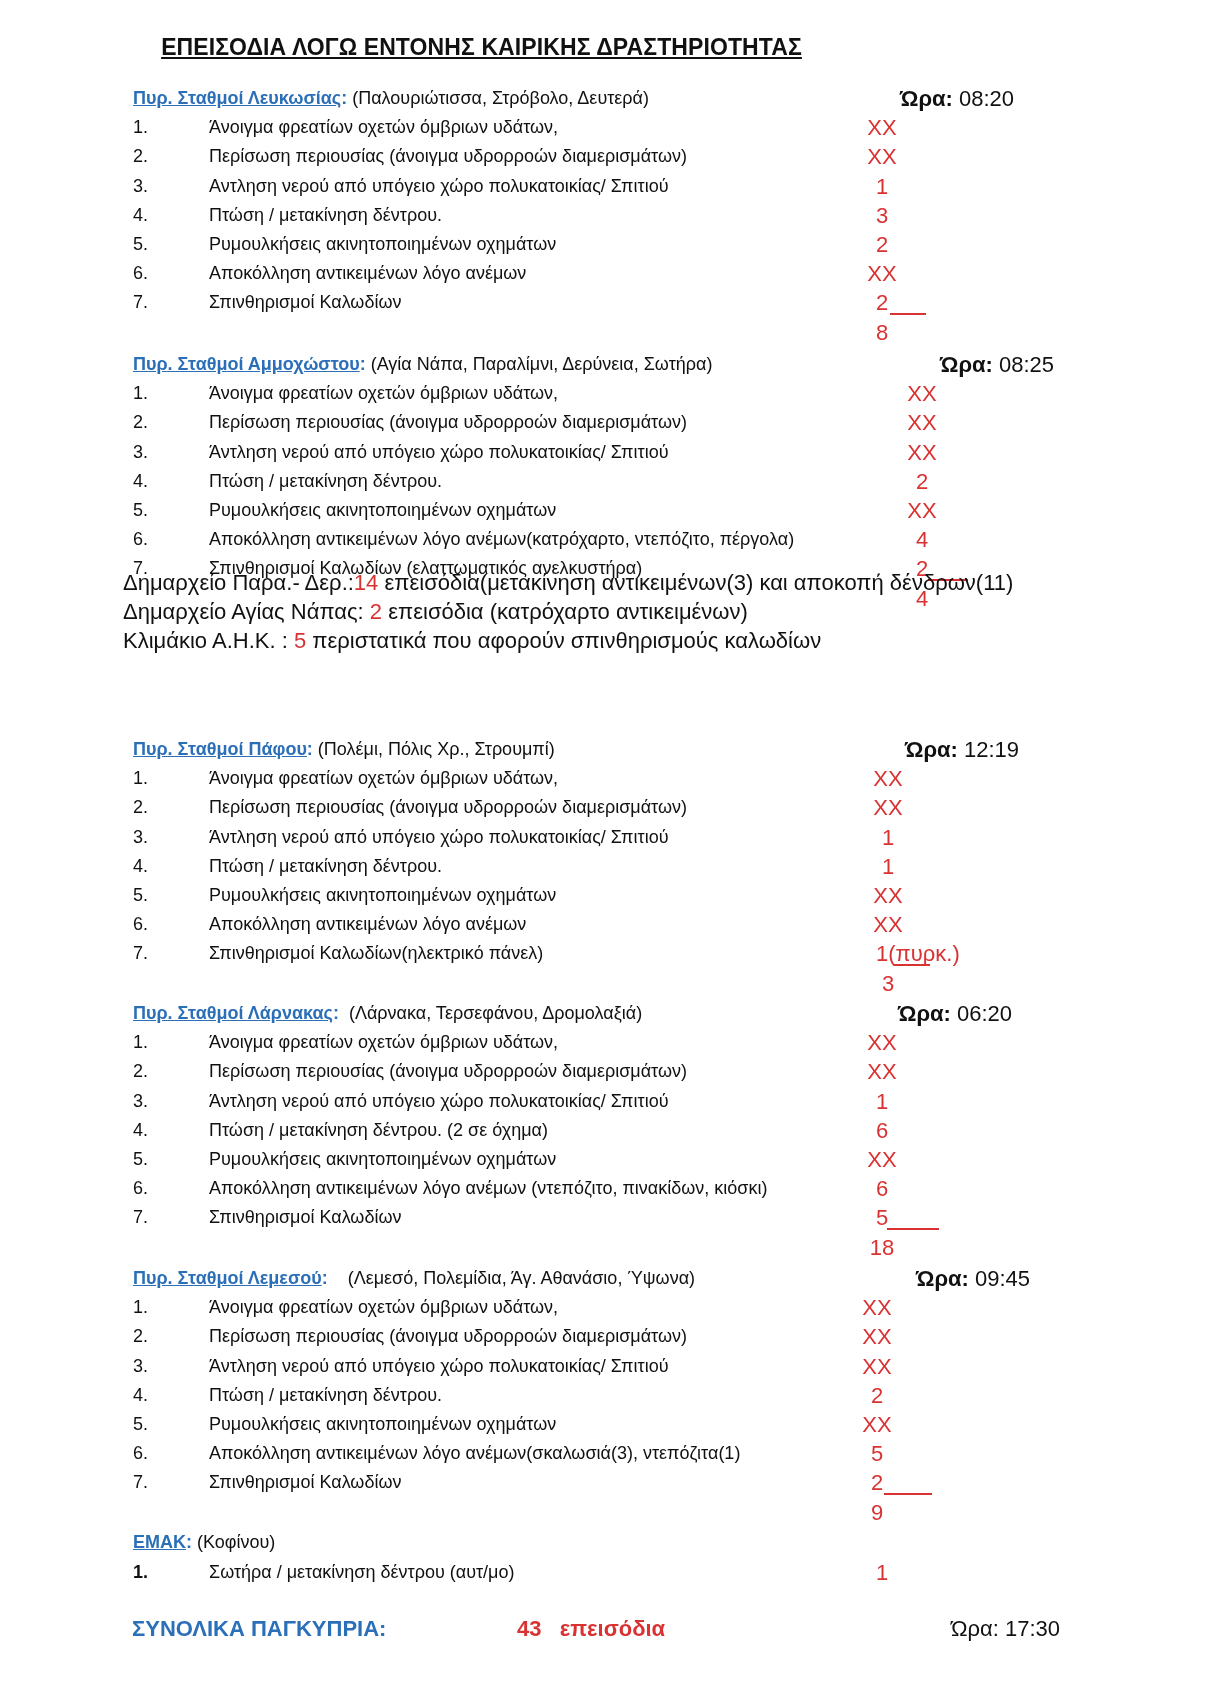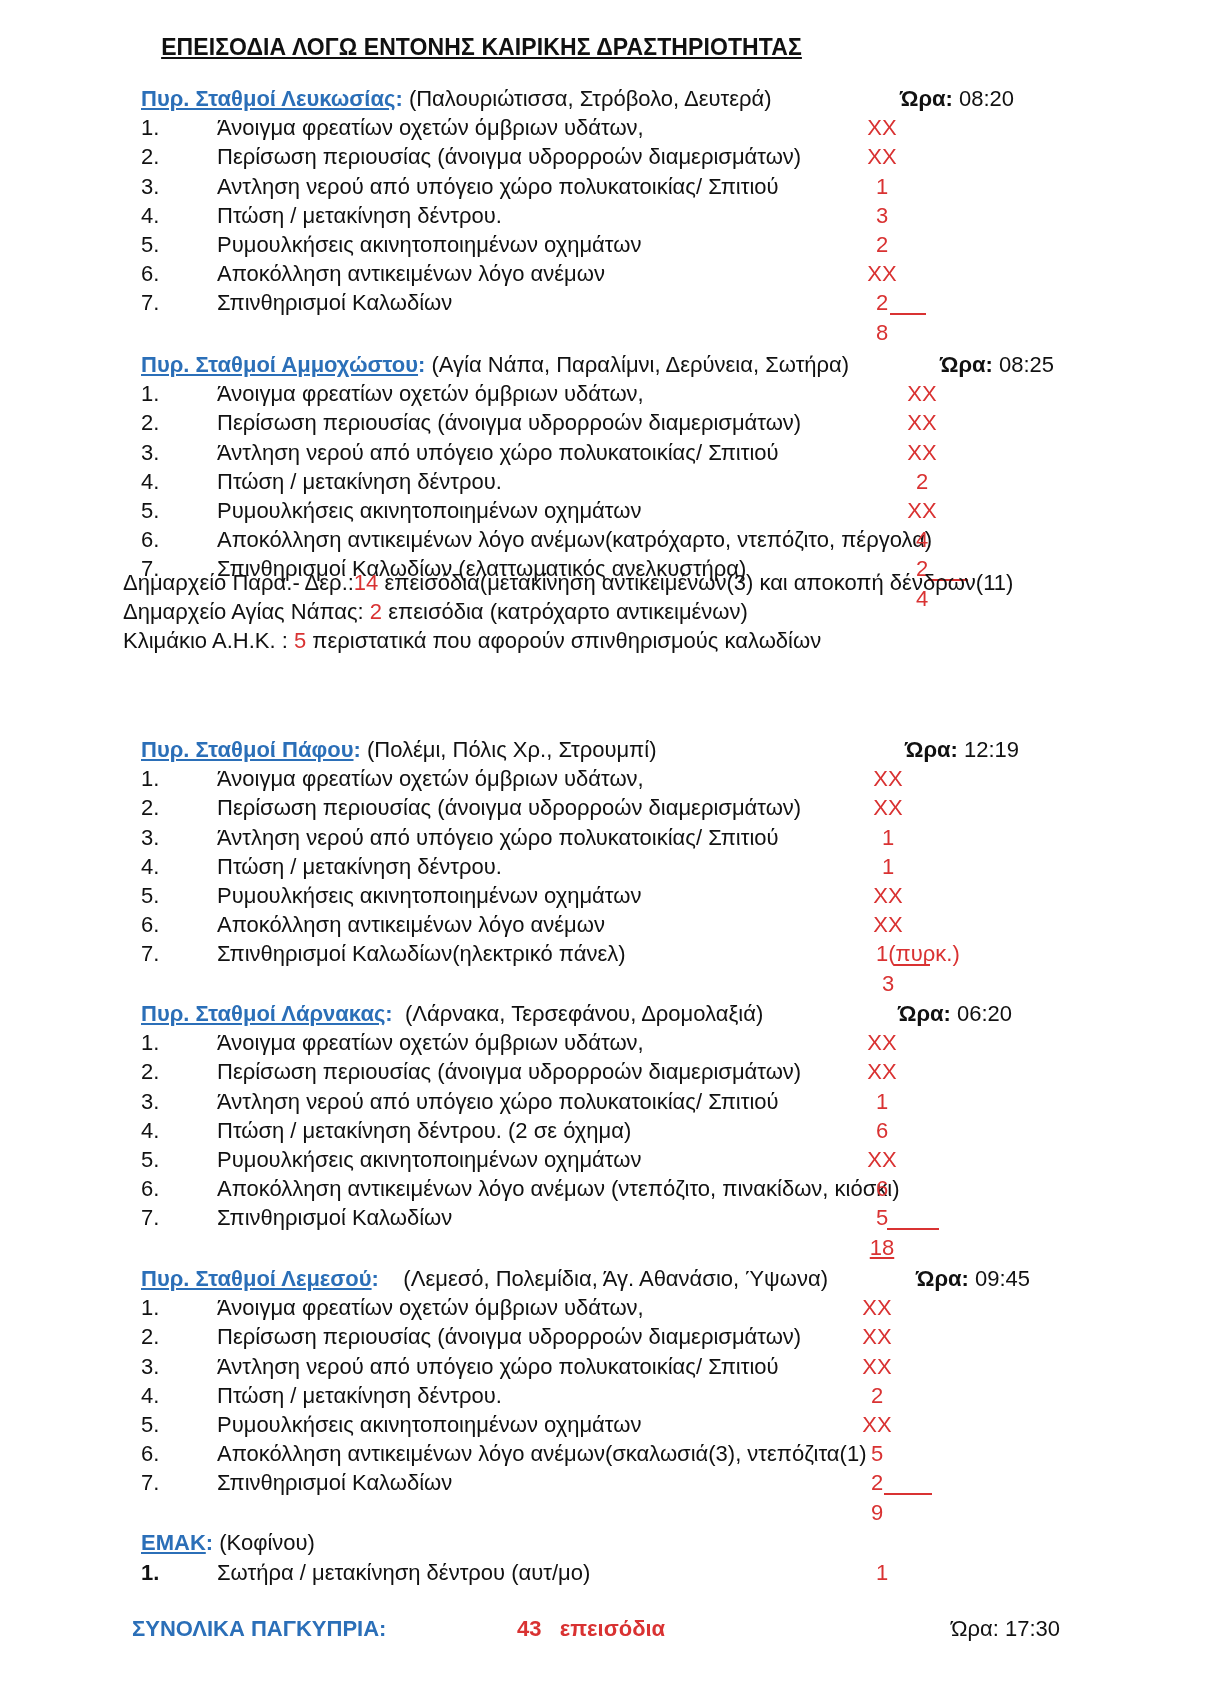--- a/index.html
+++ b/index.html
@@ -1,21 +1,21 @@
 <!DOCTYPE html>
 <html><head>
 <meta charset="utf-8">
 <style>
   html, body { margin:0; padding:0; background:#ffffff; }
   body { width:1209px; height:1705px; position:relative; overflow:hidden;
          font-family:"Liberation Sans", sans-serif; color:#111; }
   .title { position:absolute; top:34px; left:0; width:963px; text-align:center;
            font-weight:bold; font-size:23px; text-decoration:underline; letter-spacing:0.1px; }
   .page { position:absolute; left:133px; top:0; width:1060px; }
-  .row { position:absolute; left:8px; height:29px; line-height:29px; font-size:22px; white-space:nowrap; }
+  .row { position:absolute; left:0; height:29px; line-height:29px; font-size:18px; white-space:nowrap; }
   .hdr-name { color:#2b6fb8; text-decoration:underline; }
   .hdr-colon { color:#2b6fb8; }
   .bold { font-weight:bold; }
   .num { display:inline-block; width:76px; }
   .red { color:#d93232; }
   .val { position:absolute; font-size:22px; line-height:29px; color:#d93232; text-align:center; width:60px; }
   .sumline { position:absolute; height:2px; background:#d93232; }
   .time { position:absolute; font-size:22px; line-height:29px; white-space:nowrap; }
   .note { position:absolute; left:0; font-size:22px; line-height:29px; white-space:nowrap; }
   .total-label { position:absolute; font-weight:bold; color:#2b6fb8; font-size:22px; line-height:29px; }
@@ -91,21 +91,21 @@
     <div class="val" style="top: 1086.6px; left: 719px;">1</div>
     <div class="row" style="top: 1115.8px;"><span class="num">4.</span><span>Πτώση / μετακίνηση δέντρου. (2 σε όχημα)</span></div>
     <div class="val" style="top: 1115.8px; left: 719px;">6</div>
     <div class="row" style="top: 1145px;"><span class="num">5.</span><span>Ρυμουλκήσεις ακινητοποιημένων οχημάτων</span></div>
     <div class="val" style="top: 1145px; left: 719px;">XX</div>
     <div class="row" style="top: 1174.2px;"><span class="num">6.</span><span>Αποκόλληση αντικειμένων λόγο ανέμων (ντεπόζιτο, πινακίδων, κιόσκι)</span></div>
     <div class="val" style="top: 1174.2px; left: 719px;">6</div>
     <div class="row" style="top: 1203.4px;"><span class="num">7.</span><span>Σπινθηρισμοί Καλωδίων</span></div>
     <div class="val" style="top: 1203.4px; left: 719px;">5</div>
     <div class="sumline" style="top: 1228.4px; left: 754px; width: 52px;"></div>
-    <div class="val" style="top: 1232.6px; left: 719px; text-decoration: underline;">18</div>
+    <div class="val" style="top: 1232.6px; left: 719px;">18</div>
     <div class="row" style="top: 1264px;"><span class="hdr-name bold">Πυρ. Σταθμοί Λεμεσού</span><span class="hdr-colon bold">:</span><span style="white-space:pre">    (Λεμεσό, Πολεμίδια, Άγ. Αθανάσιο, Ύψωνα)</span></div>
     <div class="time" style="top: 1264px; left: 783px;"><span class="bold">Ώρα:</span><span style="white-space:pre"> 09:45</span></div>
     <div class="row" style="top: 1293.2px;"><span class="num">1.</span><span>Άνοιγμα φρεατίων οχετών όμβριων υδάτων,</span></div>
     <div class="val" style="top: 1293.2px; left: 714px;">XX</div>
     <div class="row" style="top: 1322.4px;"><span class="num">2.</span><span>Περίσωση περιουσίας (άνοιγμα υδρορροών διαμερισμάτων)</span></div>
     <div class="val" style="top: 1322.4px; left: 714px;">XX</div>
     <div class="row" style="top: 1351.6px;"><span class="num">3.</span><span>Άντληση νερού από υπόγειο χώρο πολυκατοικίας/ Σπιτιού</span></div>
     <div class="val" style="top: 1351.6px; left: 714px;">XX</div>
     <div class="row" style="top: 1380.8px;"><span class="num">4.</span><span>Πτώση / μετακίνηση δέντρου.</span></div>
     <div class="val" style="top: 1380.8px; left: 714px;">2</div>

